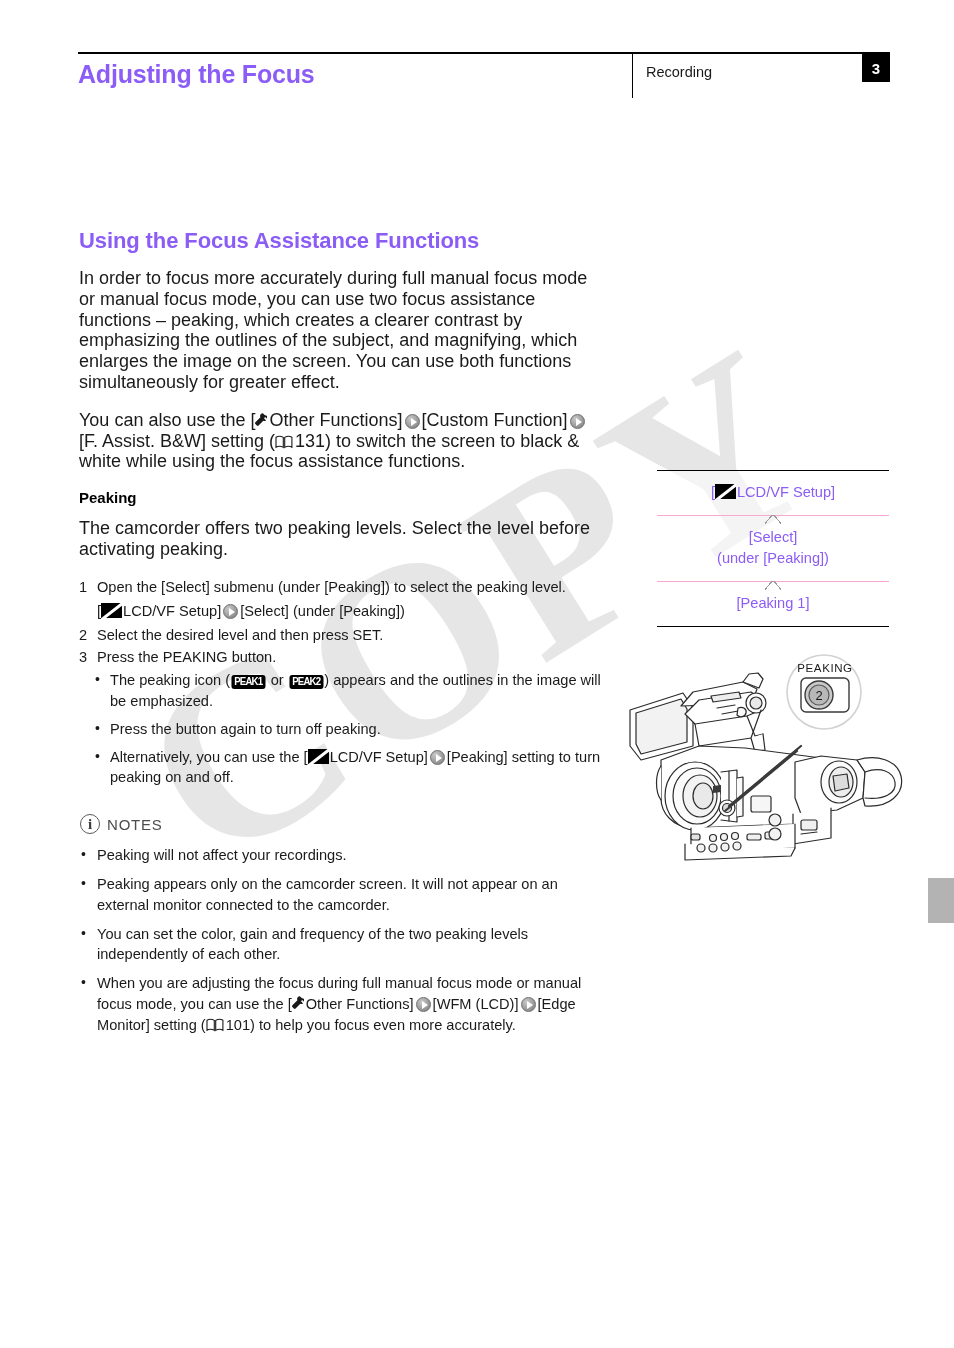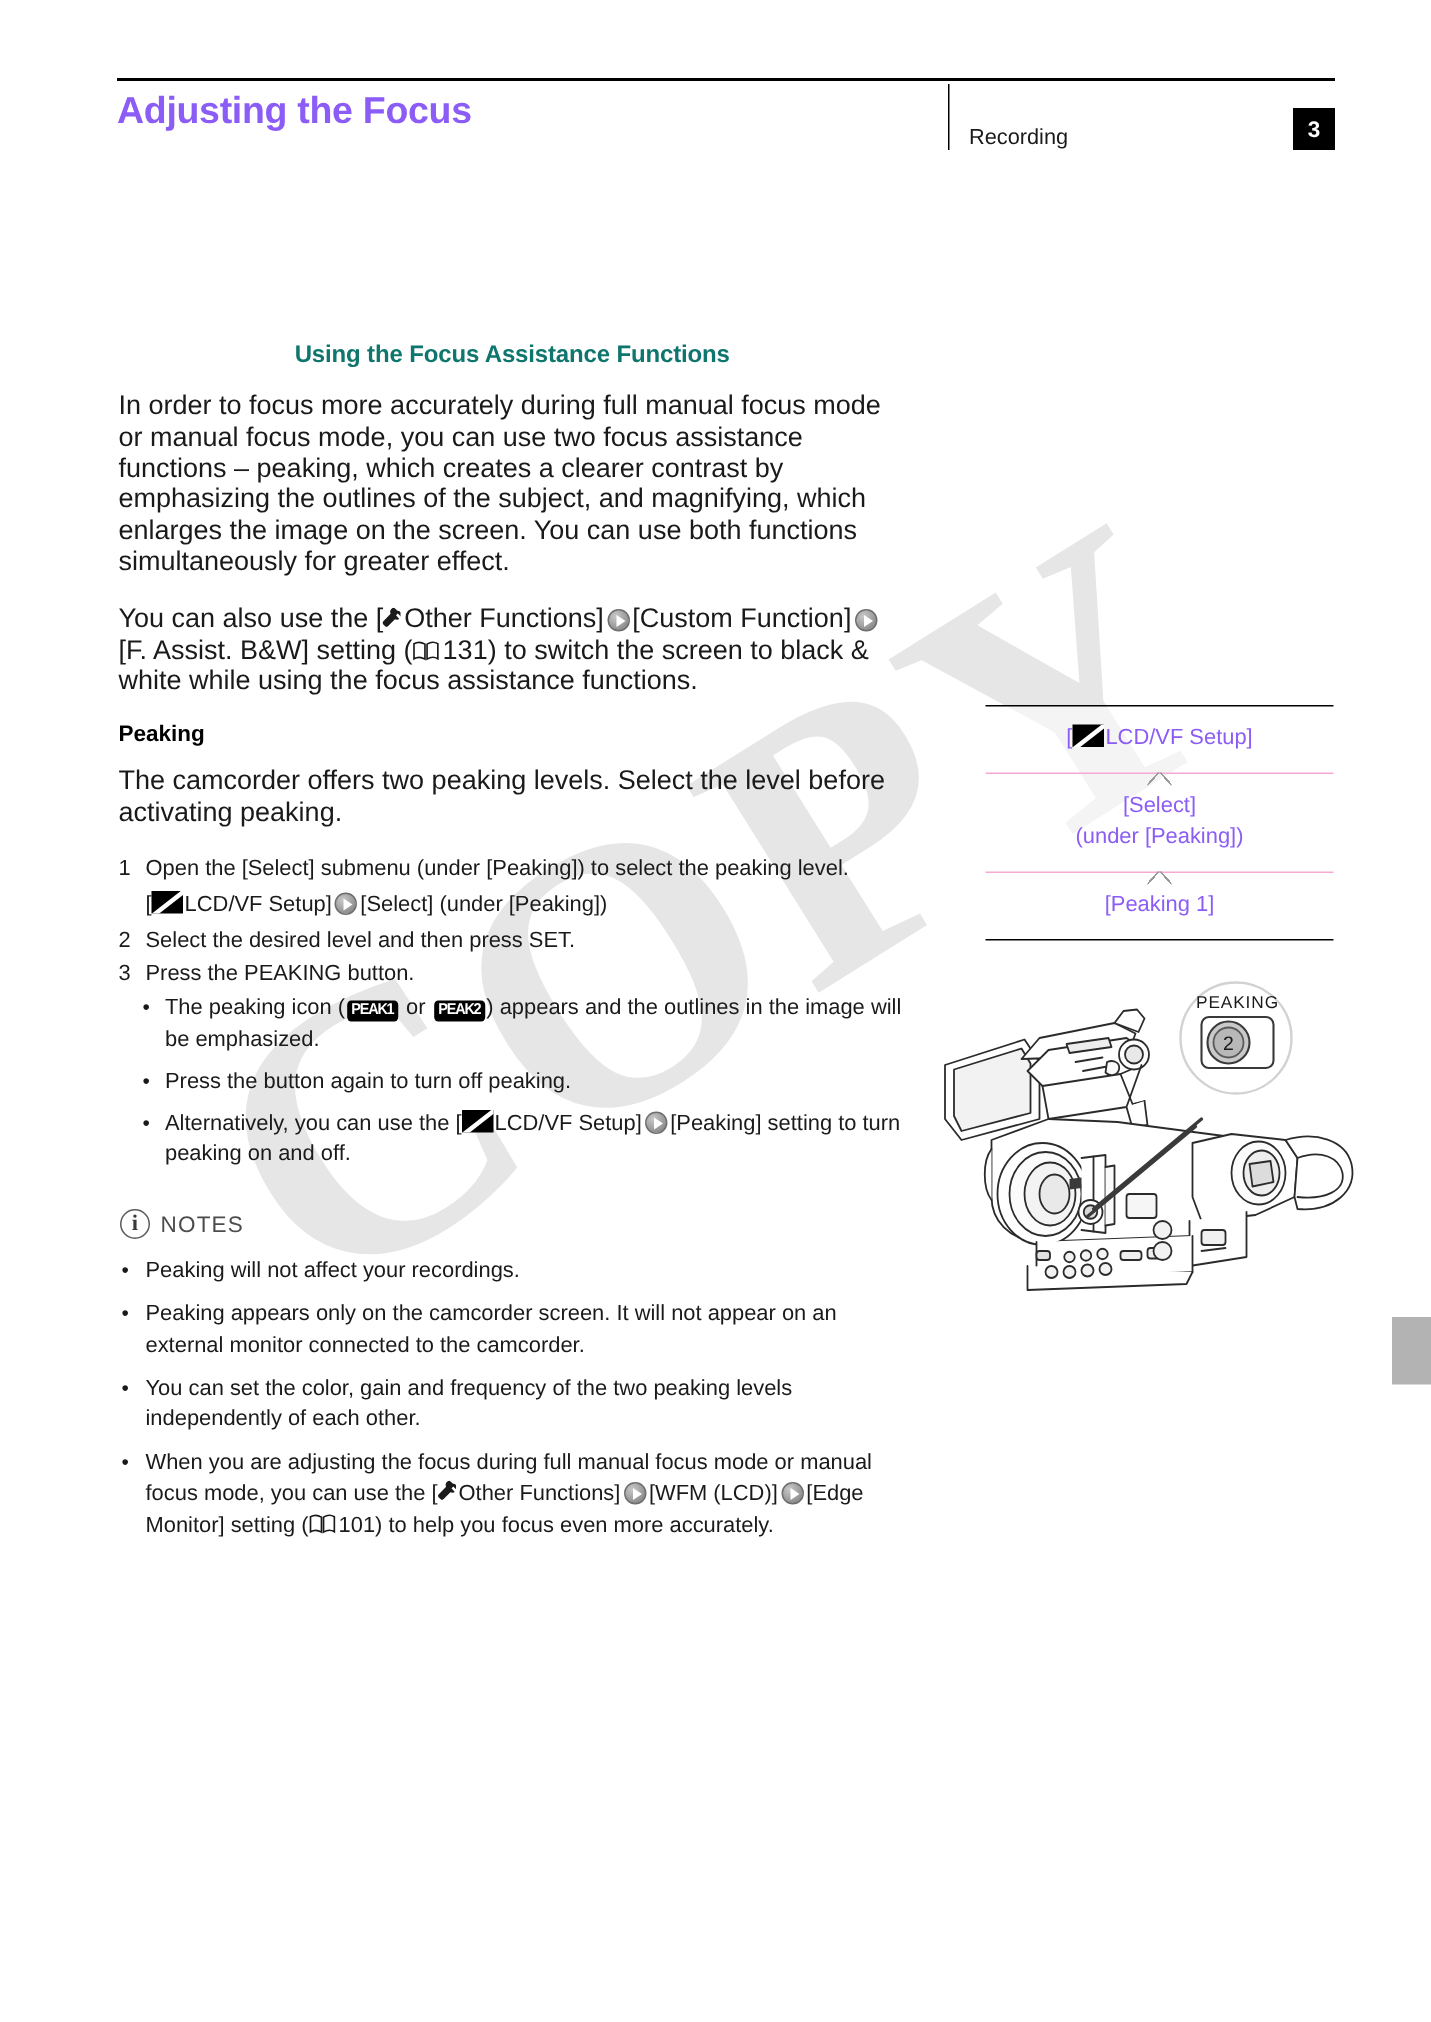--- a/index.html
+++ b/index.html
@@ -55,21 +55,21 @@
     letter-spacing: -0.2px;
     color: #8b5cf6;
   }
   .header-right {
     position: absolute;
     right: 0;
     top: 0;
     height: 46px;
     width: 258px;
     display: flex;
-    align-items: flex-end;
+    align-items: flex-start;
   }
   .header-divider {
     width: 1px;
     height: 44px;
     background: #000;
   }
   .header-section {
     font-size: 14.5px;
     color: #1a1a1a;
     padding-left: 13px;
@@ -89,26 +89,25 @@
   }
 
   
   .content {
     position: absolute;
     left: 79px;
     top: 228px;
     width: 525px;
   }
   h2.sec-title {
-    font-size: 16px;
+    font-size: 22px;
     font-weight: bold;
     margin: 0 0 14px 0;
     letter-spacing: -0.1px;
-    color: #0f766e;
-    text-align: center;
+    color: #8b5cf6;
   }
   h3.sub-title {
     font-size: 15px;
     font-weight: bold;
     margin: 0 0 9px 0;
     color: #000;
   }
   p.body {
     font-size: 18px;
     line-height: 20.8px;

